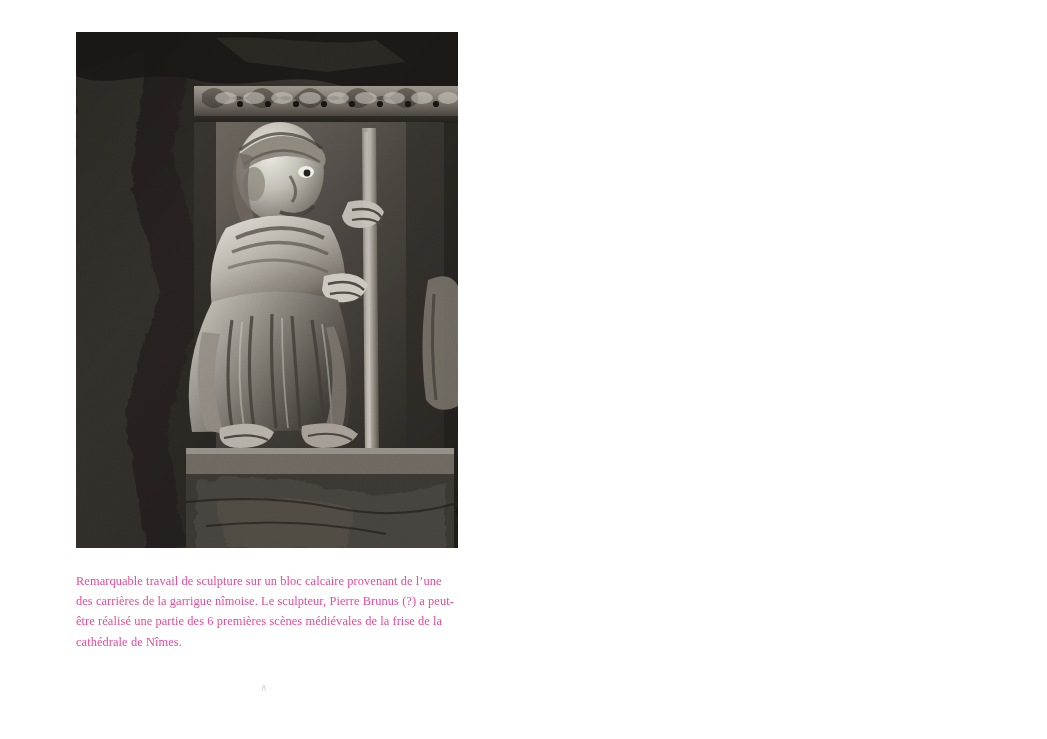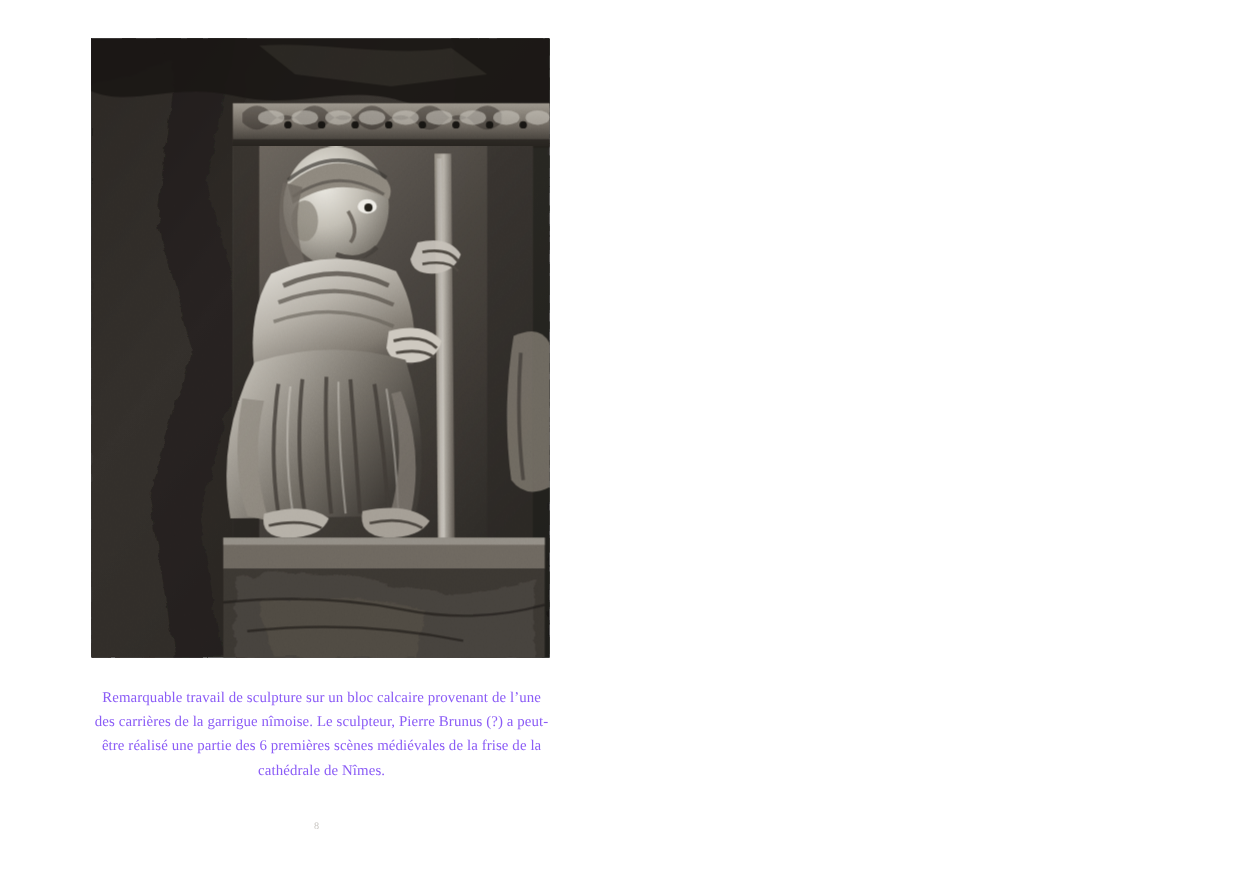--- a/index.html
+++ b/index.html
@@ -42,25 +42,25 @@
     top: 32px;
     width: 382px;
     height: 516px;
   }
 
   .plate svg { display: block; width: 100%; height: 100%; }
 
   
   .caption {
     position: absolute;
-    color: #8b5cf6;
+    color: #ec4899;
     font-size: 12.4px;
     line-height: 20.2px;
     letter-spacing: 0.08px;
-    text-align: center;
+    text-align: left;
   }
   .caption-left {
     left: 76px;
     top: 571px;
     width: 384px;
   }
   .caption p { margin: 0; }
 
   
   .folio {

